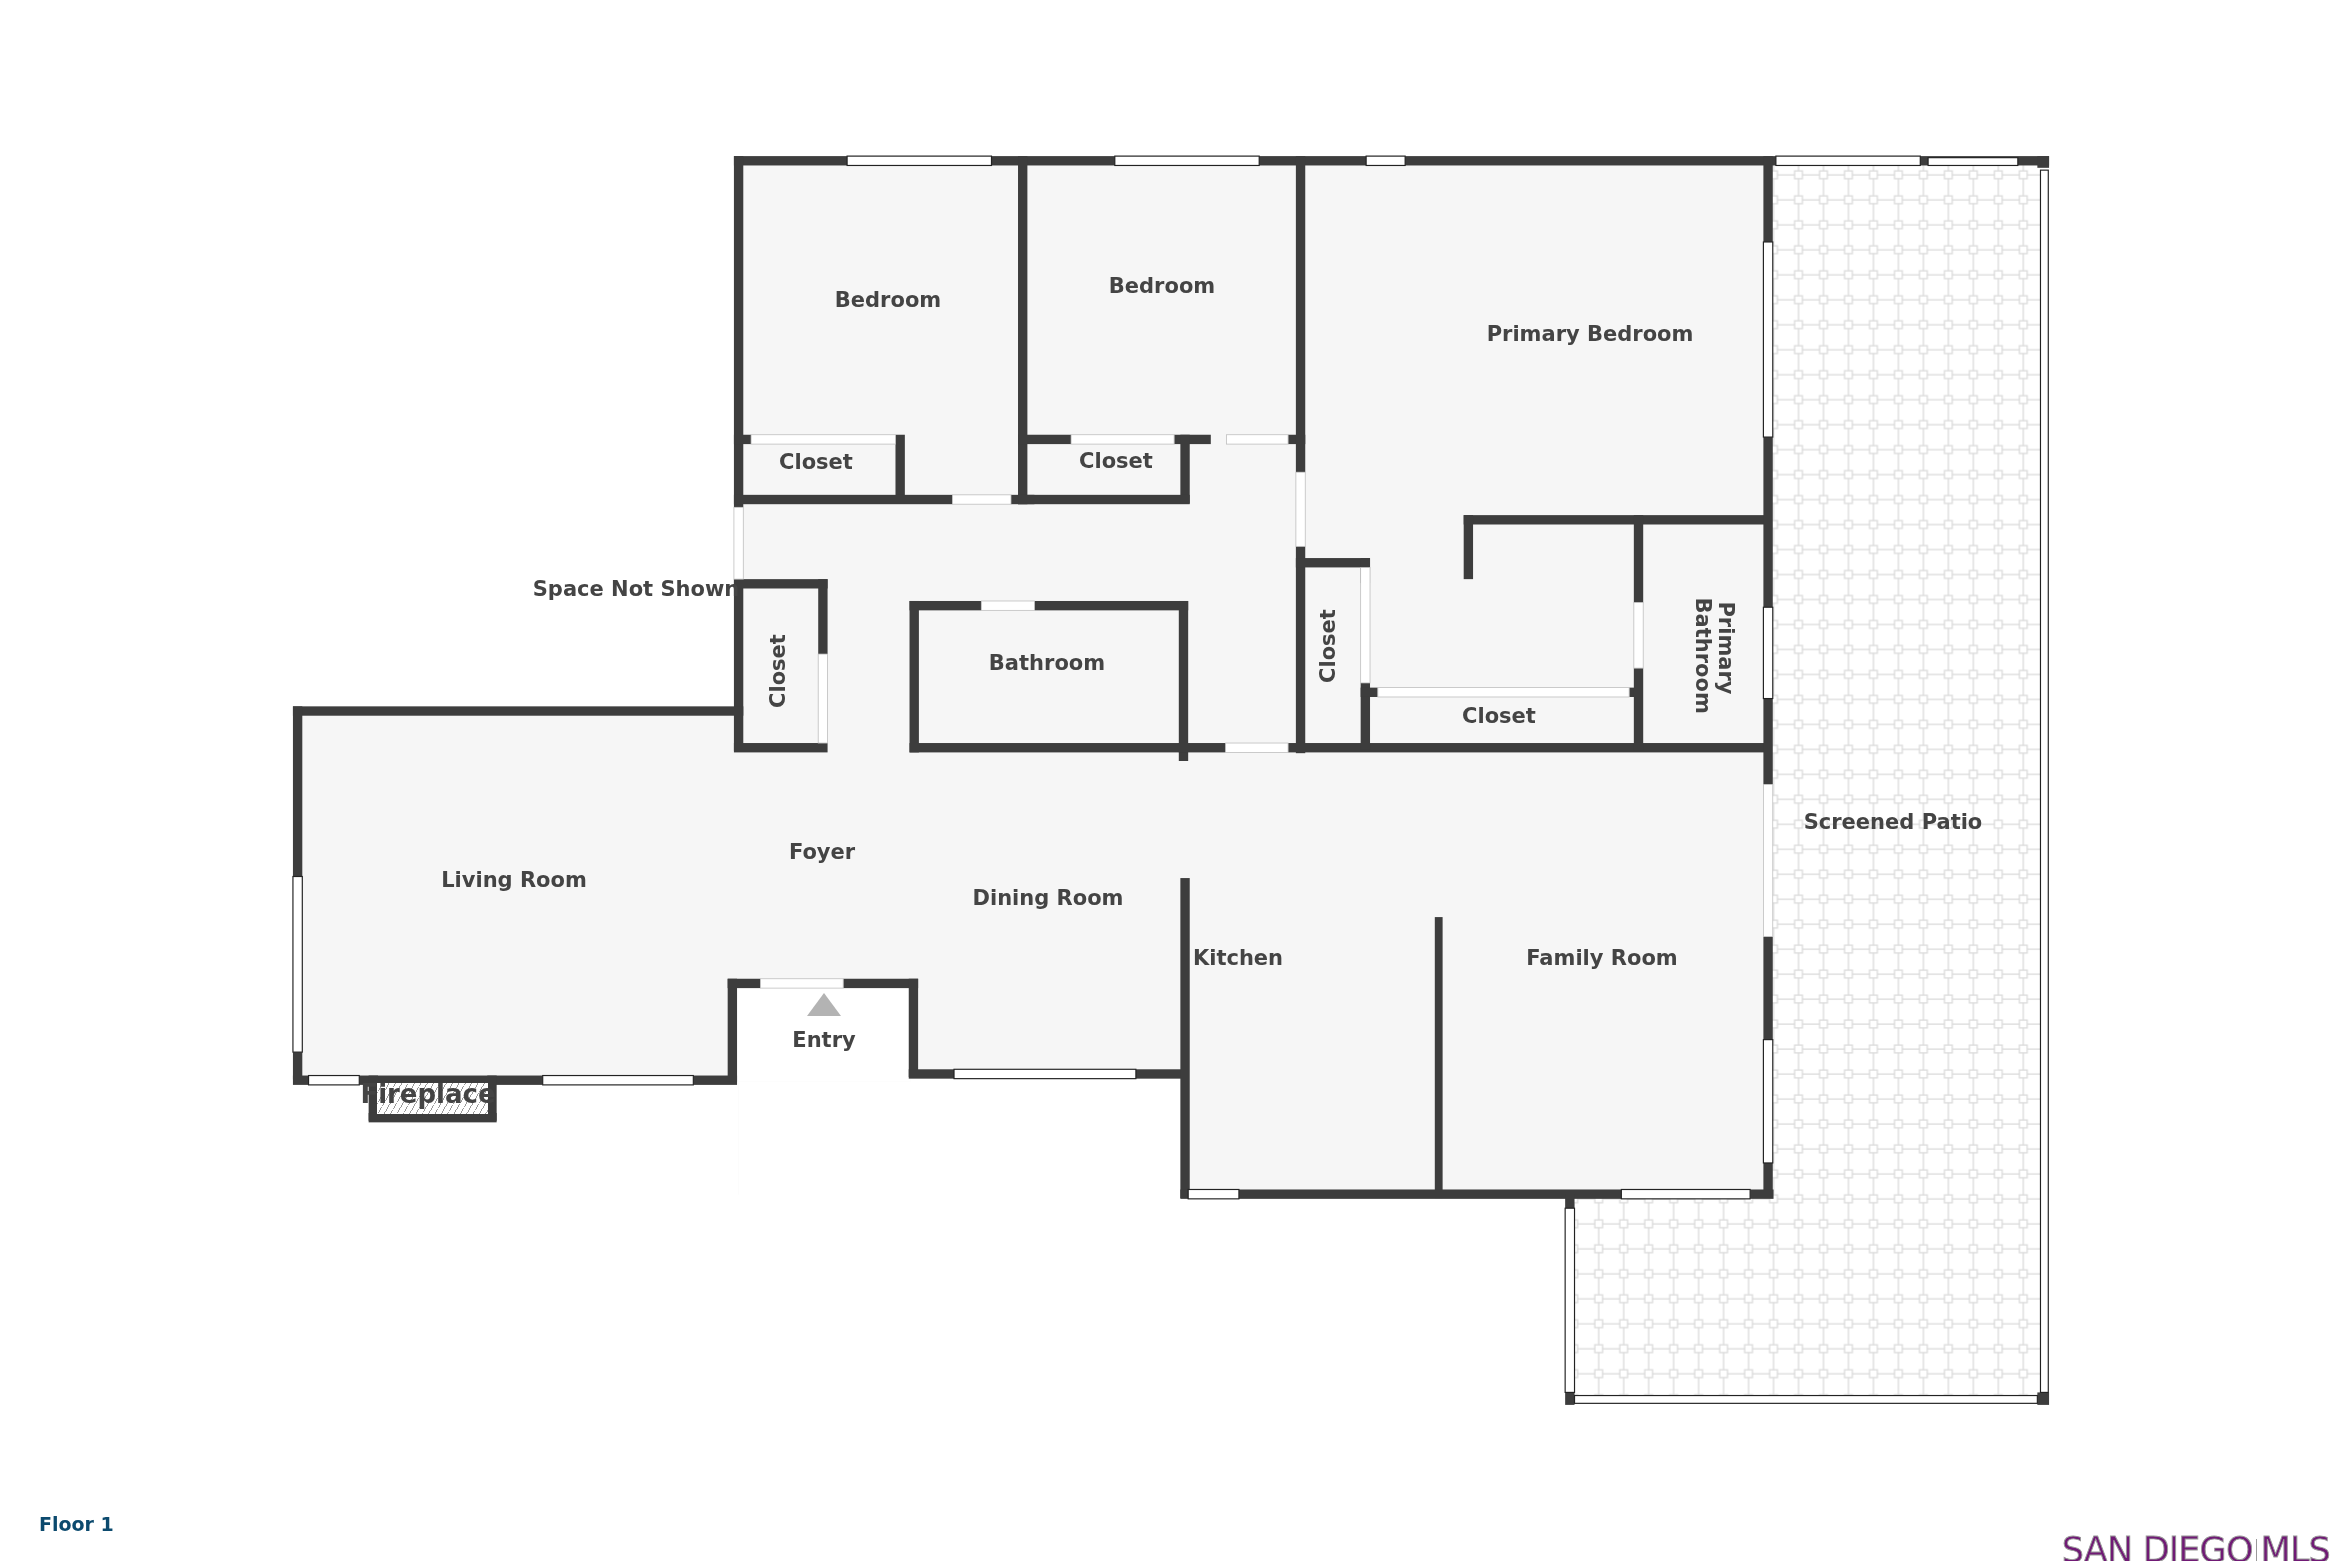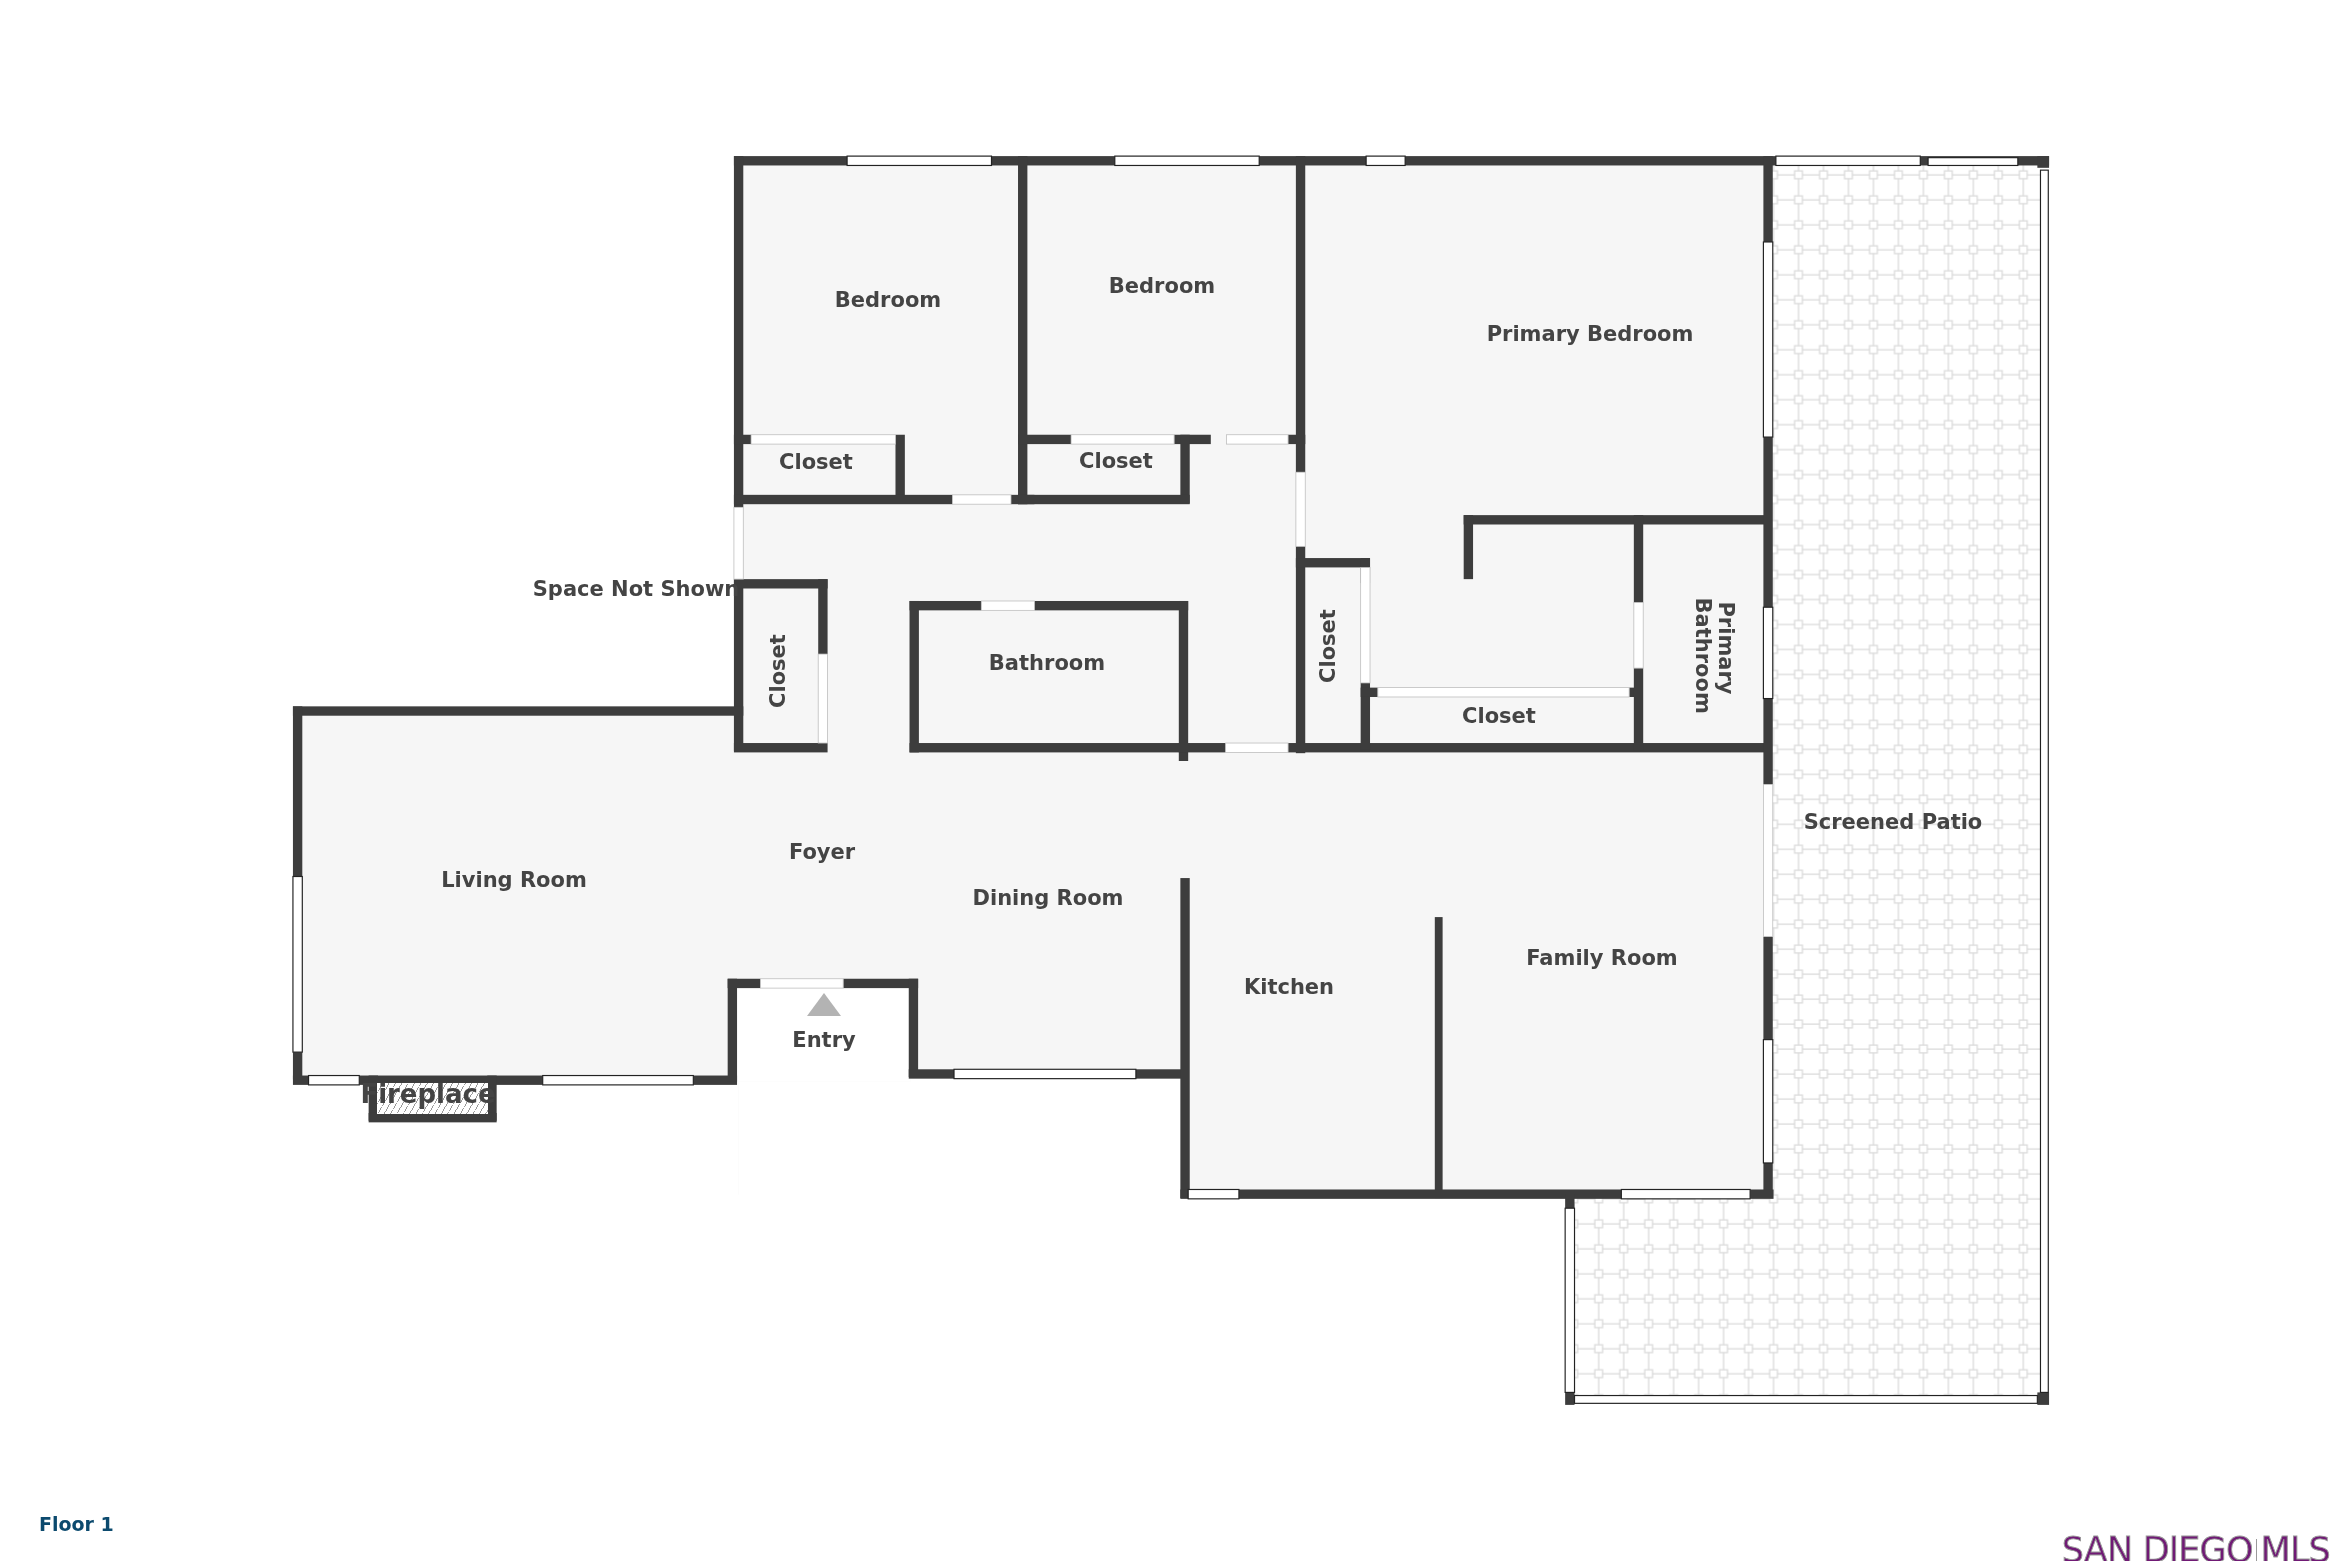--- a/index.html
+++ b/index.html
@@ -182,20 +182,20 @@
 <div class="label" style="left:636px; top:550px;margin-top:40px;">Space Not Shown</div>
 <div class="label rot-ccw" style="left:779px; top:671px;">Closet</div>
 <div class="label" style="left:1047px; top:664px;">Bathroom</div>
 <div class="label rot-ccw" style="left:1329px; top:646px;">Closet</div>
 <div class="label" style="left:1499px; top:717px;">Closet</div>
 <div class="label rot-cw" style="left:1714px; top:648px; width:101px; white-space:normal;">Primary Bathroom</div>
 <div class="label" style="left:1881px; top:823px;margin-left:12px;">Screened Patio</div>
 <div class="label" style="left:514px; top:881px;">Living Room</div>
 <div class="label" style="left:822px; top:853px;">Foyer</div>
 <div class="label" style="left:1048px; top:899px;">Dining Room</div>
-<div class="label" style="left:1289px; top:959px;margin-top:29px;">Kitchen</div>
+<div class="label" style="left:1238px; top:959px;">Kitchen</div>
 <div class="label" style="left:1602px; top:959px;">Family Room</div>
 <div class="label" style="left:824px; top:1041px;">Entry</div>
 <div class="label" style="left:428px; top:1094px; font-size:26px;">Fireplace</div>
 
 <div class="floor-label">Floor 1</div>
 <div class="brand"><span>SAN DIEGO</span><span class="sep"></span><span>MLS</span></div>
 
 
 </body></html>

